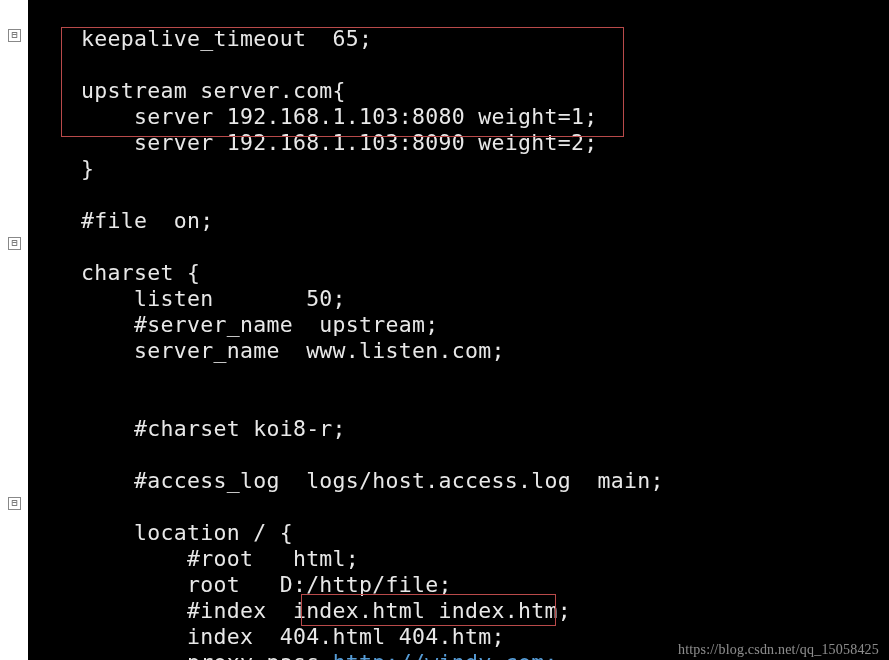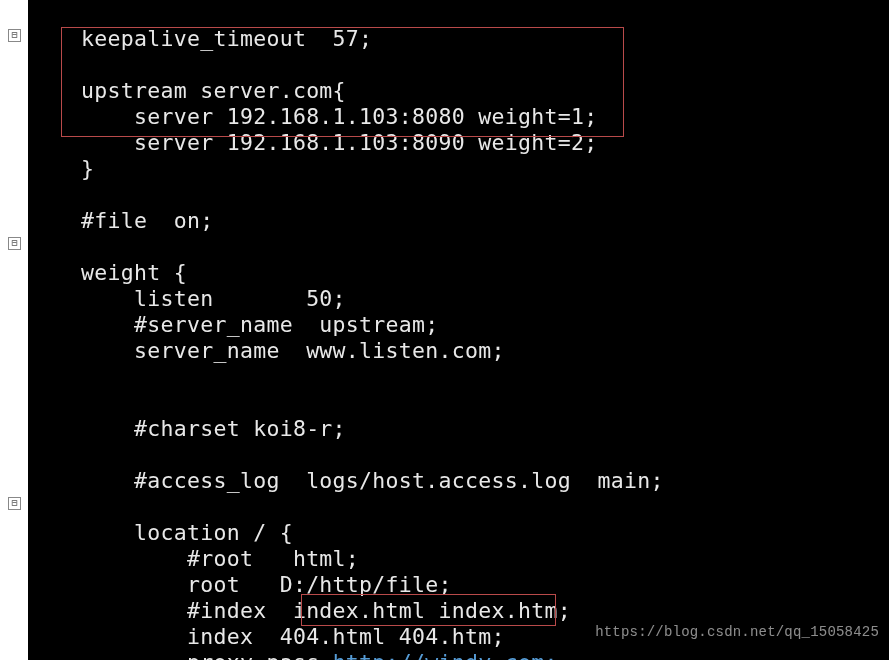--- a/index.html
+++ b/index.html
@@ -67,48 +67,48 @@
     border: 1px solid #b94a4a;
     pointer-events: none;
   }
   .link {
     color: #569cd6;
     text-decoration: underline;
   }
   .watermark {
     position: absolute;
     right: 10px;
-    bottom: 20px;
-    font-family: Liberation Mono, monospace;
+    bottom: 2px;
+    font-family: Liberation Serif, serif;
     font-size: 14px;
     color: rgba(255,255,255,0.55);
     letter-spacing: 0.2px;
     margin-left: 44px;
   }
 </style>
 </head>
 <body>
 
 <div class="gutter">
   <div class="fold" style="top:29px">⊟</div>
   <div class="fold" style="top:237px">⊟</div>
   <div class="fold" style="top:497px">⊟</div>
 </div>
 
 <div class="code">
-<pre class="wrap"><span>    keepalive_timeout  57;</span>
+<pre class="wrap"><span>    keepalive_timeout  65;</span>
 <span></span>
 <span>    upstream server.com{</span>
 <span>        server 192.168.1.103:8080 weight=1;</span>
 <span>        server 192.168.1.103:8090 weight=2;</span>
 <span>    }</span>
 <span></span>
 <span>    #file  on;</span>
 <span></span>
-<span>    weight {</span>
+<span>    charset {</span>
 <span>        listen       50;</span>
 <span>        #server_name  upstream;</span>
 <span>        server_name  www.listen.com;</span>
 <span></span>
 <span></span>
 <span>        #charset koi8-r;</span>
 <span></span>
 <span>        #access_log  logs/host.access.log  main;</span>
 <span></span>
 <span>        location / {</span>

